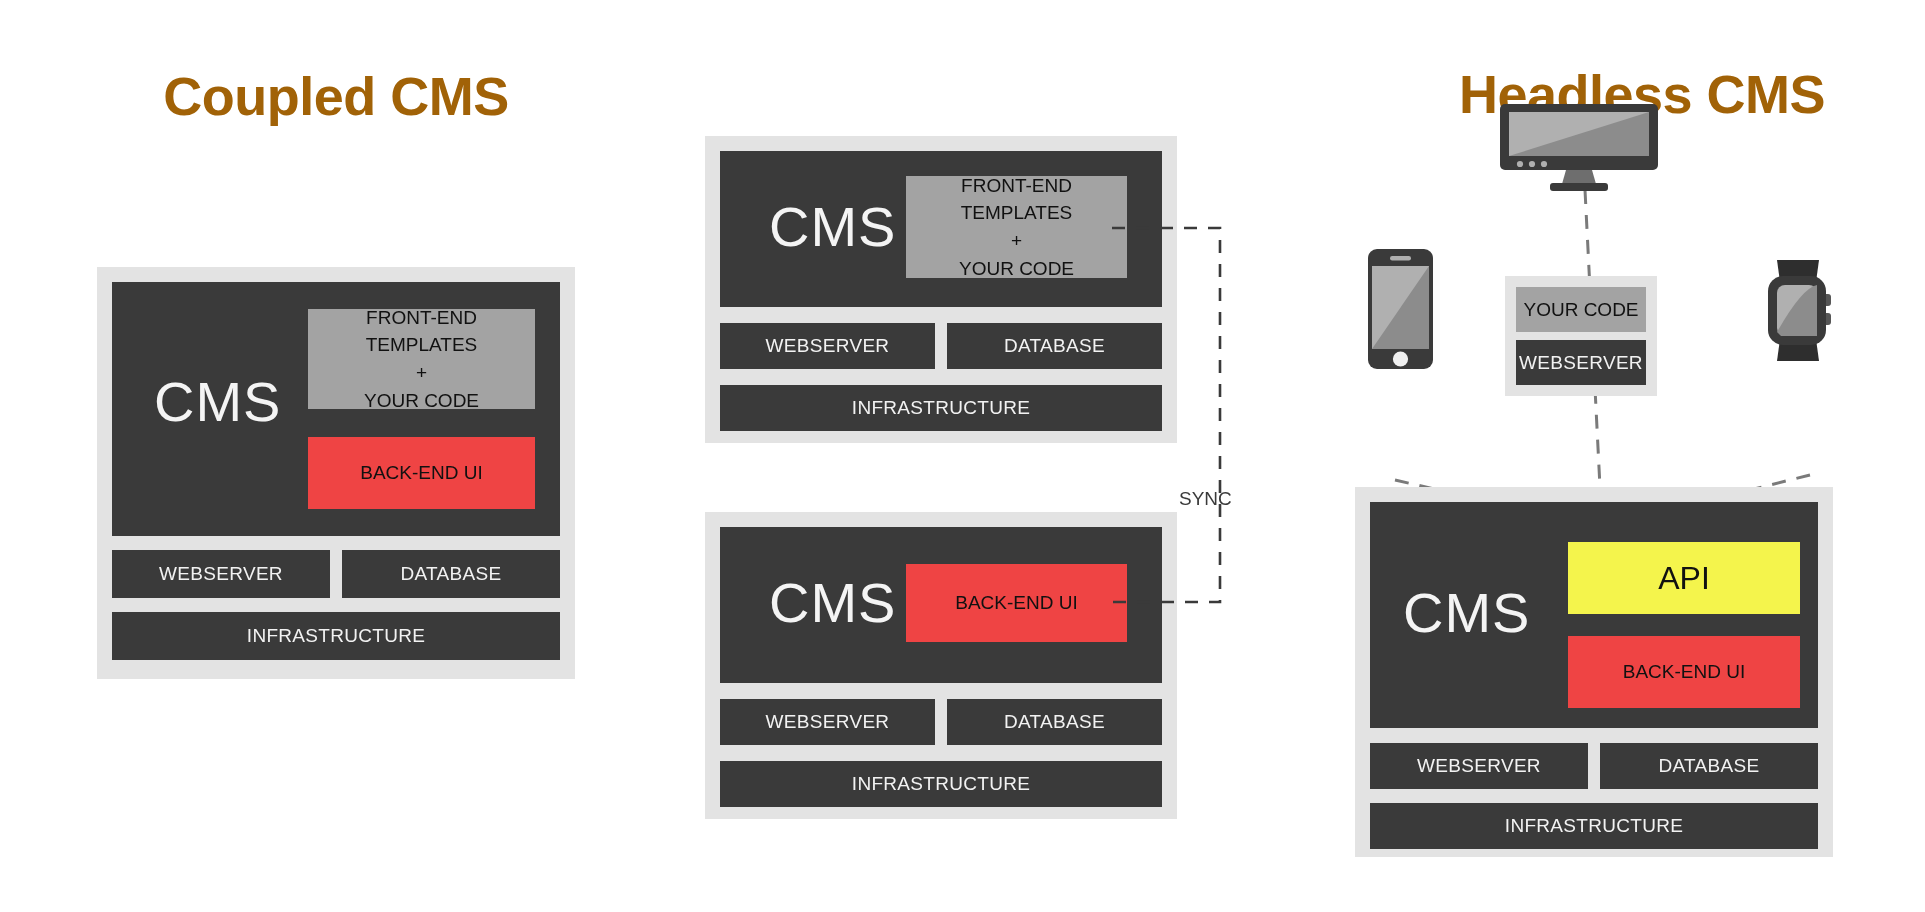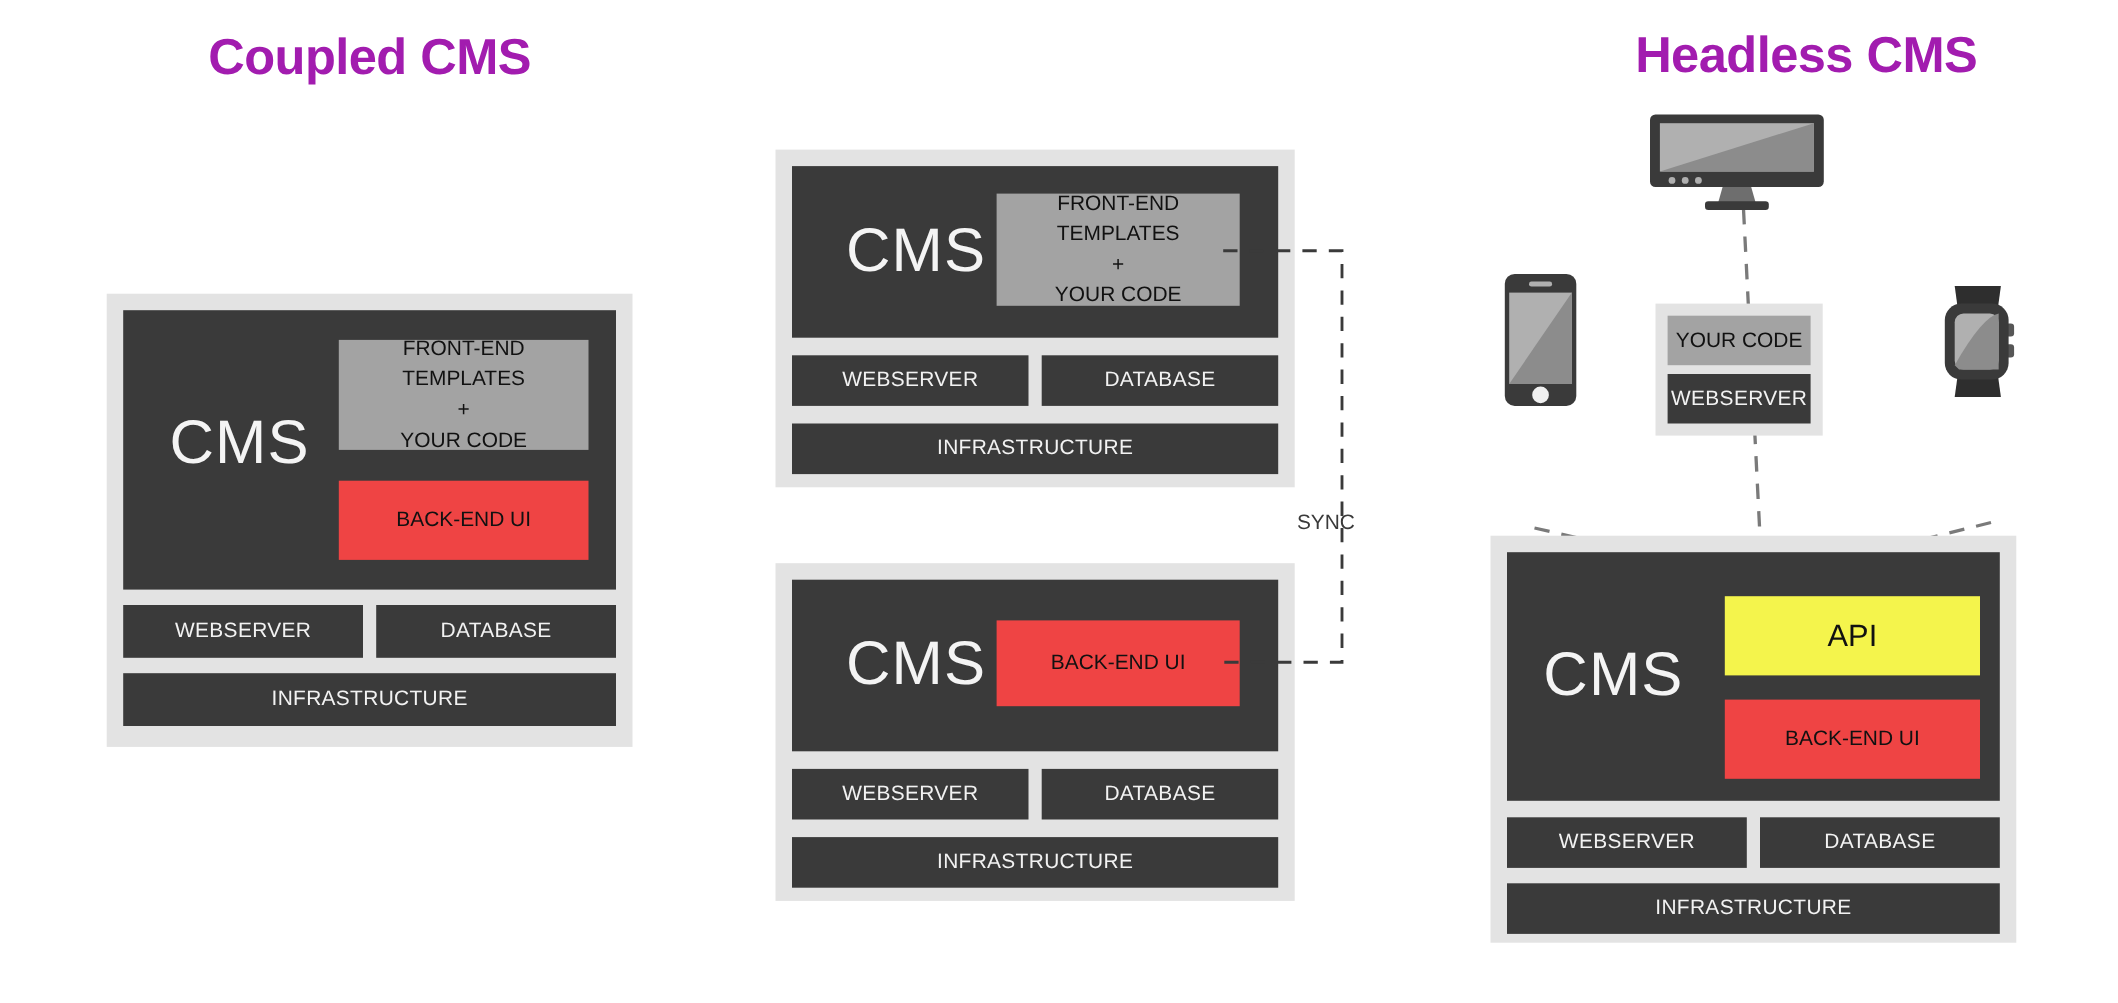--- a/index.html
+++ b/index.html
@@ -6,26 +6,27 @@
   body{
     width:1925px;height:912px;position:relative;overflow:hidden;
     font-family:"Liberation Sans","DejaVu Sans",sans-serif;
     -webkit-font-smoothing:antialiased;
   }
   .stage{position:absolute;inset:0;}
 
   
   .col-title{
     position:absolute;
-    font-size:46px;
+    font-size:54px;
     font-weight:bold;
-    color:#a21caf;
+    color:#a16207;
     letter-spacing:-0.5px;
     white-space:nowrap;
     text-align:center;
+    margin-top:41px;
   }
 
   
   .frame{                   
     position:absolute;
     background:#e3e3e3;
     box-sizing:border-box;
   }
   .dark{                    
     position:absolute;
@@ -52,21 +53,21 @@
     box-sizing:border-box;
     display:flex;align-items:center;justify-content:center;
     text-align:center;
     color:#111111;
     font-size:19px;
     line-height:1.45;
   }
   .chip.lime{background:#a3a3a3;}
   .chip.green{background:#ef4444;}
   .chip.yellow{background:#f4f44c;}
-  .chip.big{font-size:28px;}
+  .chip.big{font-size:32px;}
 
   
   .sync-svg{position:absolute;overflow:visible;}
   .sync-label{
     position:absolute;
     font-size:19px;
     color:#3a3a3a;
     white-space:nowrap;
   }
 
@@ -147,21 +148,21 @@
     </div>
 
     <div class="dark" style="left:15px;top:249px;width:442px;height:46px;">
       <span class="dark-label">INFRASTRUCTURE</span>
     </div>
   </div>
 
   <svg class="sync-svg" style="left:1110px;top:220px;" width="130" height="400" viewBox="0 0 130 400">
     <path d="M 2 8 L 110 8 L 110 382 L 2 382" fill="none" stroke="#3a3a3a" stroke-width="2.6" stroke-dasharray="13 11" stroke-linecap="butt"></path>
   </svg>
-  <div class="sync-label" style="left:1179px;top:465px;">SYNC</div>
+  <div class="sync-label" style="left:1179px;top:488px;">SYNC</div>
 
   <div class="col-title" style="left:1306px;top:22px;width:672px;">Headless CMS</div>
 
   <svg class="arrows" style="left:1340px;top:180px;" width="520" height="370" viewBox="0 0 520 370">
     <g fill="none" stroke="#7a7a7a" stroke-width="3" stroke-dasharray="14 11">
 
       <path d="M 245 10 L 262 347"></path>
 
       <path d="M 55 300 L 262 347"></path>
 

